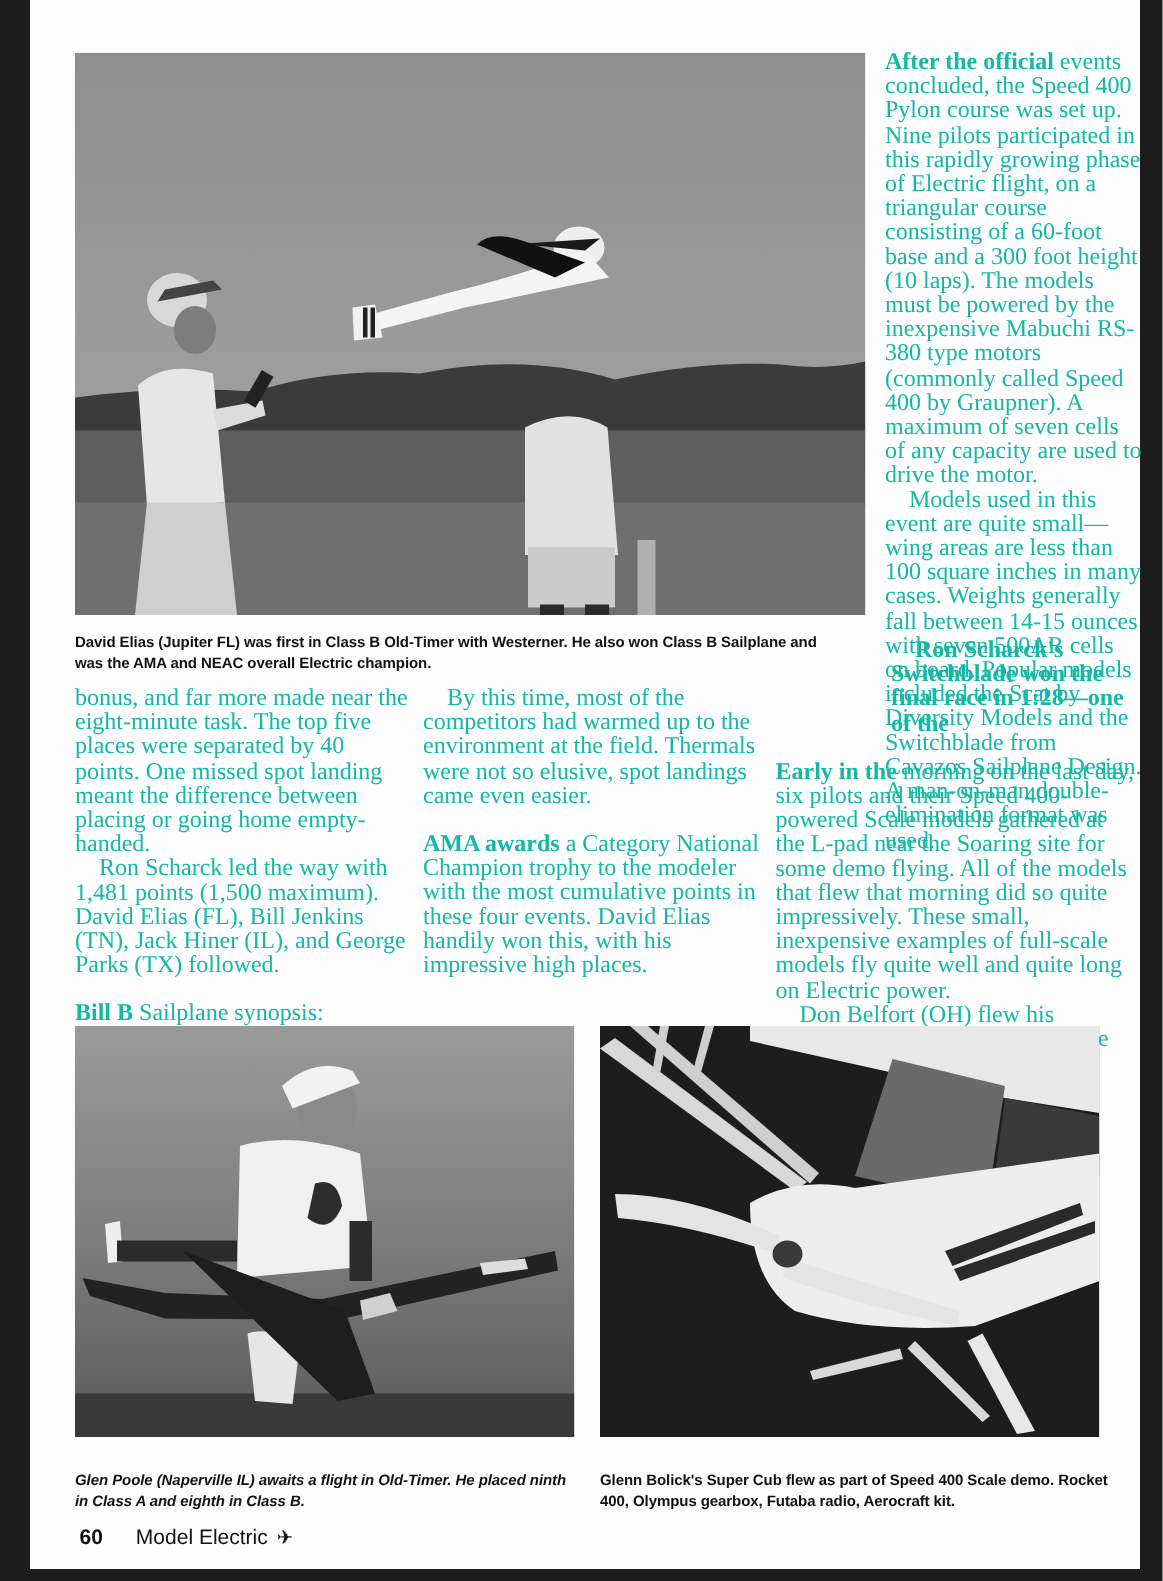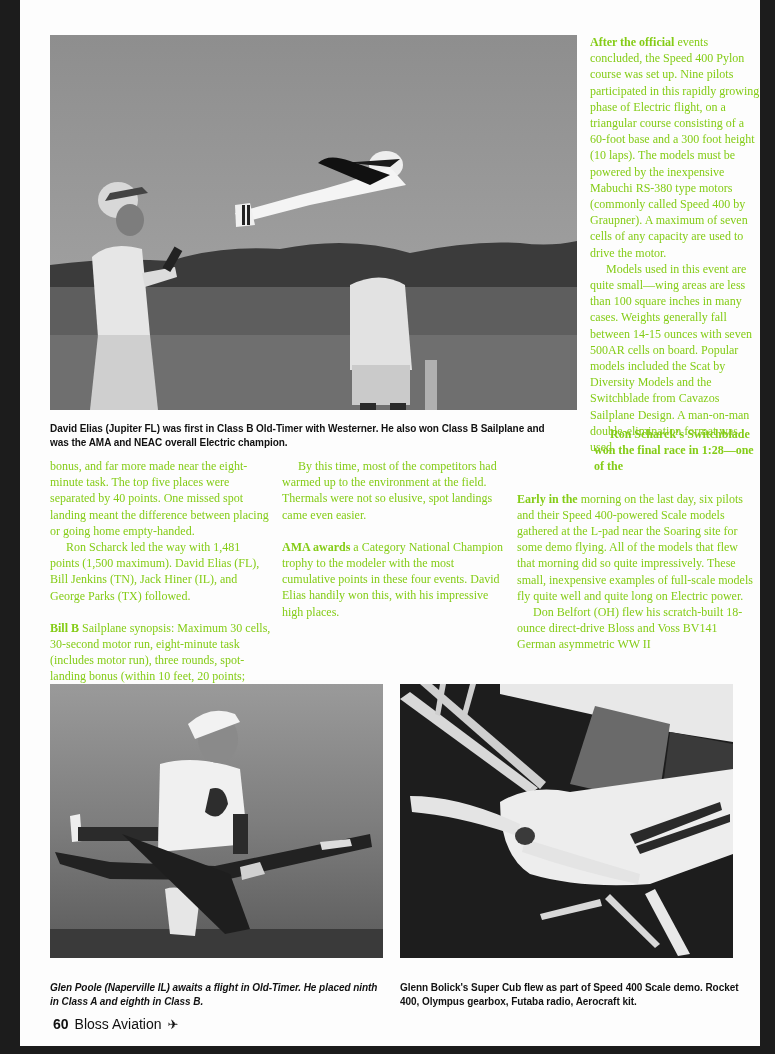--- a/index.html
+++ b/index.html
@@ -8,36 +8,36 @@
     position: relative; overflow: hidden;
     font-family: "Liberation Serif", serif;
   }
   .page {
     position: absolute; left: 20px; top: 0; width: 740px; height: 1046px;
     background: #fdfdfd;
   }
   .photo { position: absolute; overflow: hidden; }
   .photo svg { display: block; width: 100%; height: 100%; }
   .body-text {
-    position: absolute; font-size: 12px; line-height: 16.2px; color: #84cc16;
+    position: absolute; font-size: 16px; line-height: 16.2px; color: #14b8a6;
     font-family: "Liberation Serif", serif;
   }
   .body-text p { margin: 0; }
   .body-text p.indent { text-indent: 16px; }
   .body-text p.gap { margin-top: 16px; }
   .body-text b { font-weight: bold; }
   .caption {
     position: absolute; font-family: "Liberation Sans", sans-serif; font-weight: bold;
     font-size: 10px; line-height: 13.6px; color: #111; letter-spacing: -0.05px;
   }
   .footer {
     position: absolute; left: 53px; top: 1016px; font-family: "Liberation Sans", sans-serif;
     font-size: 14px; color: #111;
   }
-  .footer .num { font-weight: bold; margin-right: 6px; }
+  .footer .num { font-weight: bold; margin-right: 22px; }
   .footer .plane { margin-left: 6px; font-size: 13px; }
   .right-col-top { left: 590px; top: 34px; width: 172px; }
   .col3 { left: 517px; top: 426px; width: 240px; }
   .col3 .narrow { margin-left: 77px; font-weight: bold; }
 </style>
 </head>
 <body>
 
 <div class="page"></div>
 
@@ -155,14 +155,14 @@
     <path d="M140 230 L200 215 L202 222 L142 236 Z" fill="#d8d8d8"></path>
     <path d="M210 210 L260 260 L255 264 L205 215 Z" fill="#d8d8d8"></path>
     <path d="M255 205 L290 270 L278 272 L245 210 Z" fill="#e8e8e8"></path>
   </svg>
 </div>
 
 <div class="caption" style="left:50px; top:981px; width:338px;font-style:italic;">Glen Poole (Naperville IL) awaits a flight in Old-Timer. He placed ninth in Class A and eighth in Class B.</div>
 <div class="caption" style="left:400px; top:981px; width:345px;">Glenn Bolick's Super Cub flew as part of Speed 400 Scale demo. Rocket 400, Olympus gearbox, Futaba radio, Aerocraft kit.</div>
 
 <div class="footer">
-  <span class="num">60</span><span>Bloss Aviation</span><span class="plane">✈︎</span>
+  <span class="num">60</span><span>Model Electric</span><span class="plane">✈︎</span>
 </div>
 
 </body></html>

